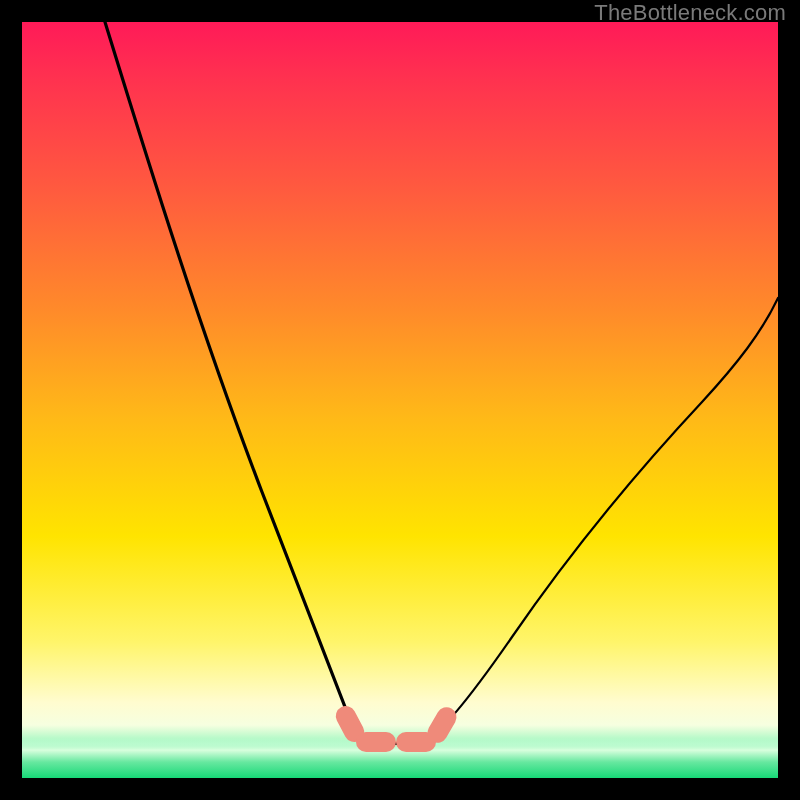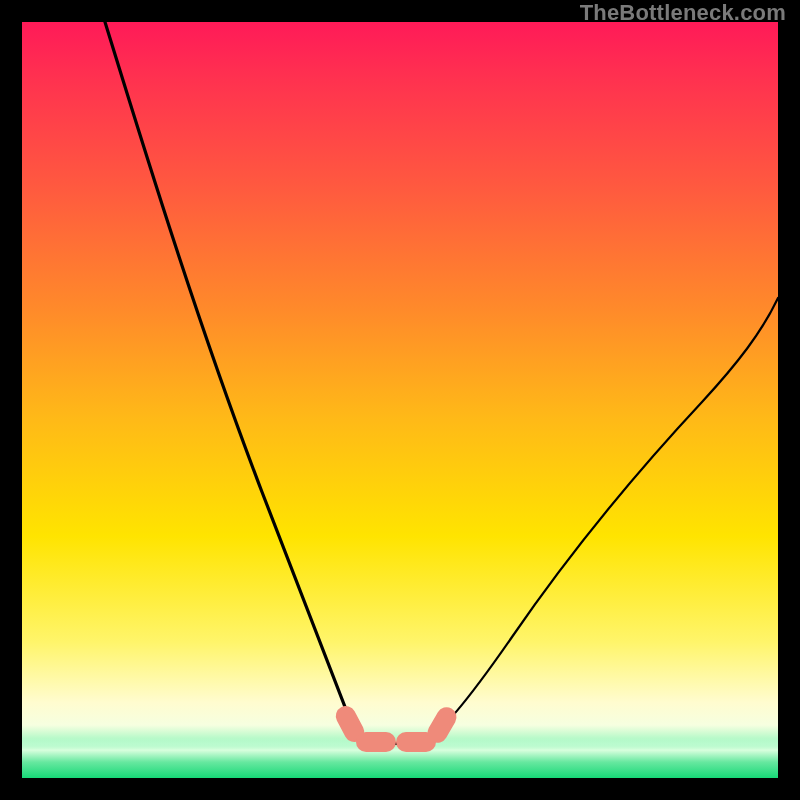--- a/index.html
+++ b/index.html
@@ -56,21 +56,21 @@
       #67e8a0 60%,
       #17d877 100%
     );
   }
   .watermark {
     position: absolute;
     top: 0;
     right: 14px;
     color: #7a7a7a;
     font-size: 22px;
-    font-weight: 700;
+    font-weight: 400;
     letter-spacing: 0.2px;
     z-index: 10;
   }
   svg.curve {
     position: absolute;
     inset: 0;
     width: 100%;
     height: 100%;
   }
   .blob {

